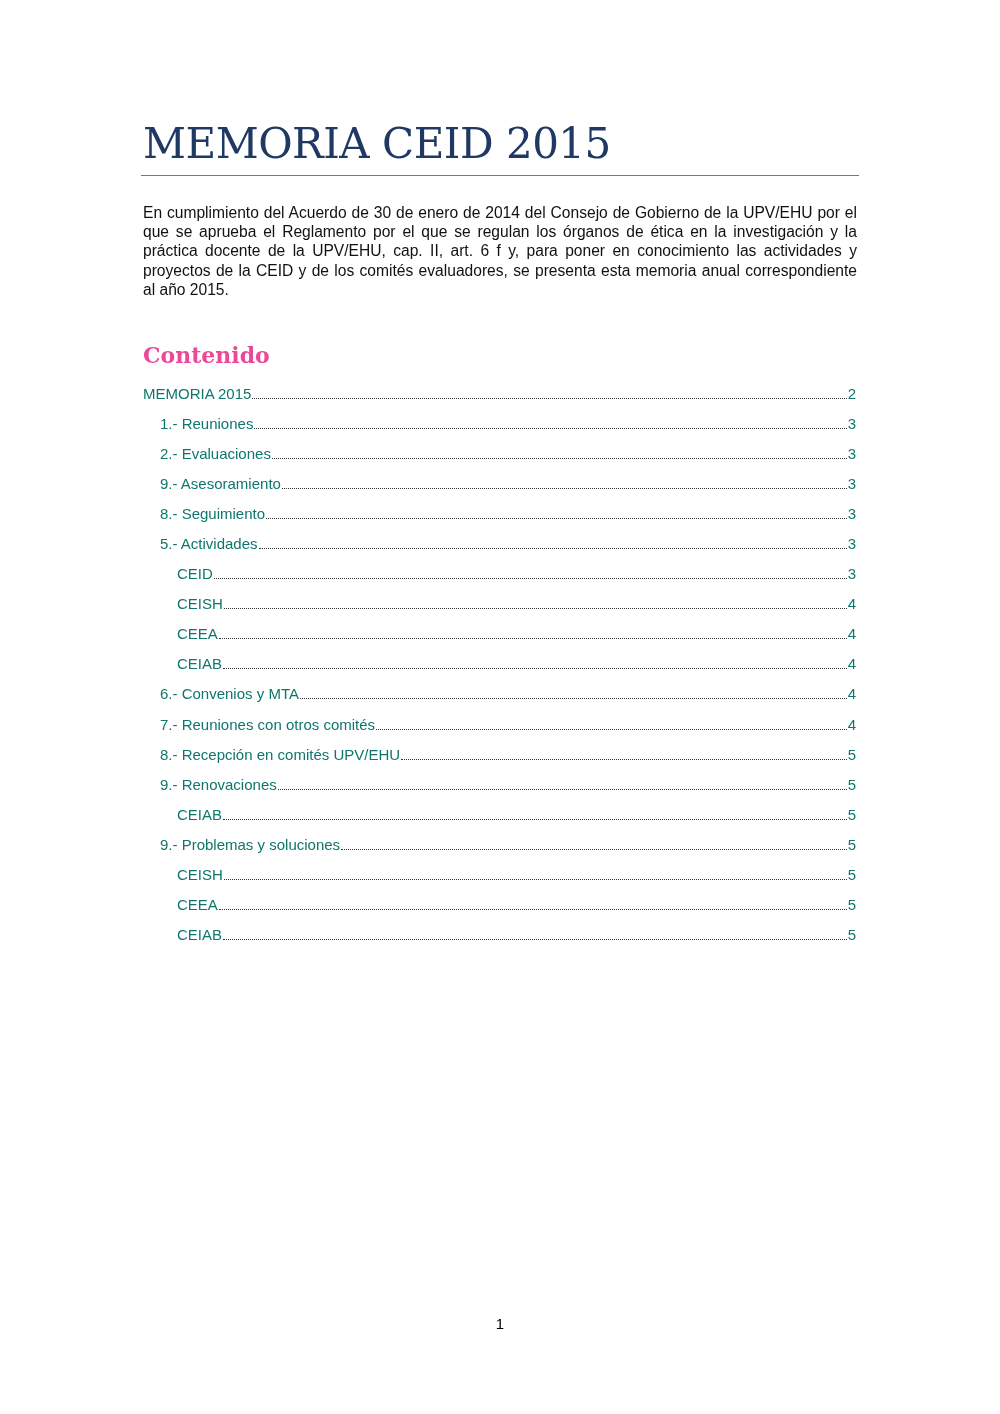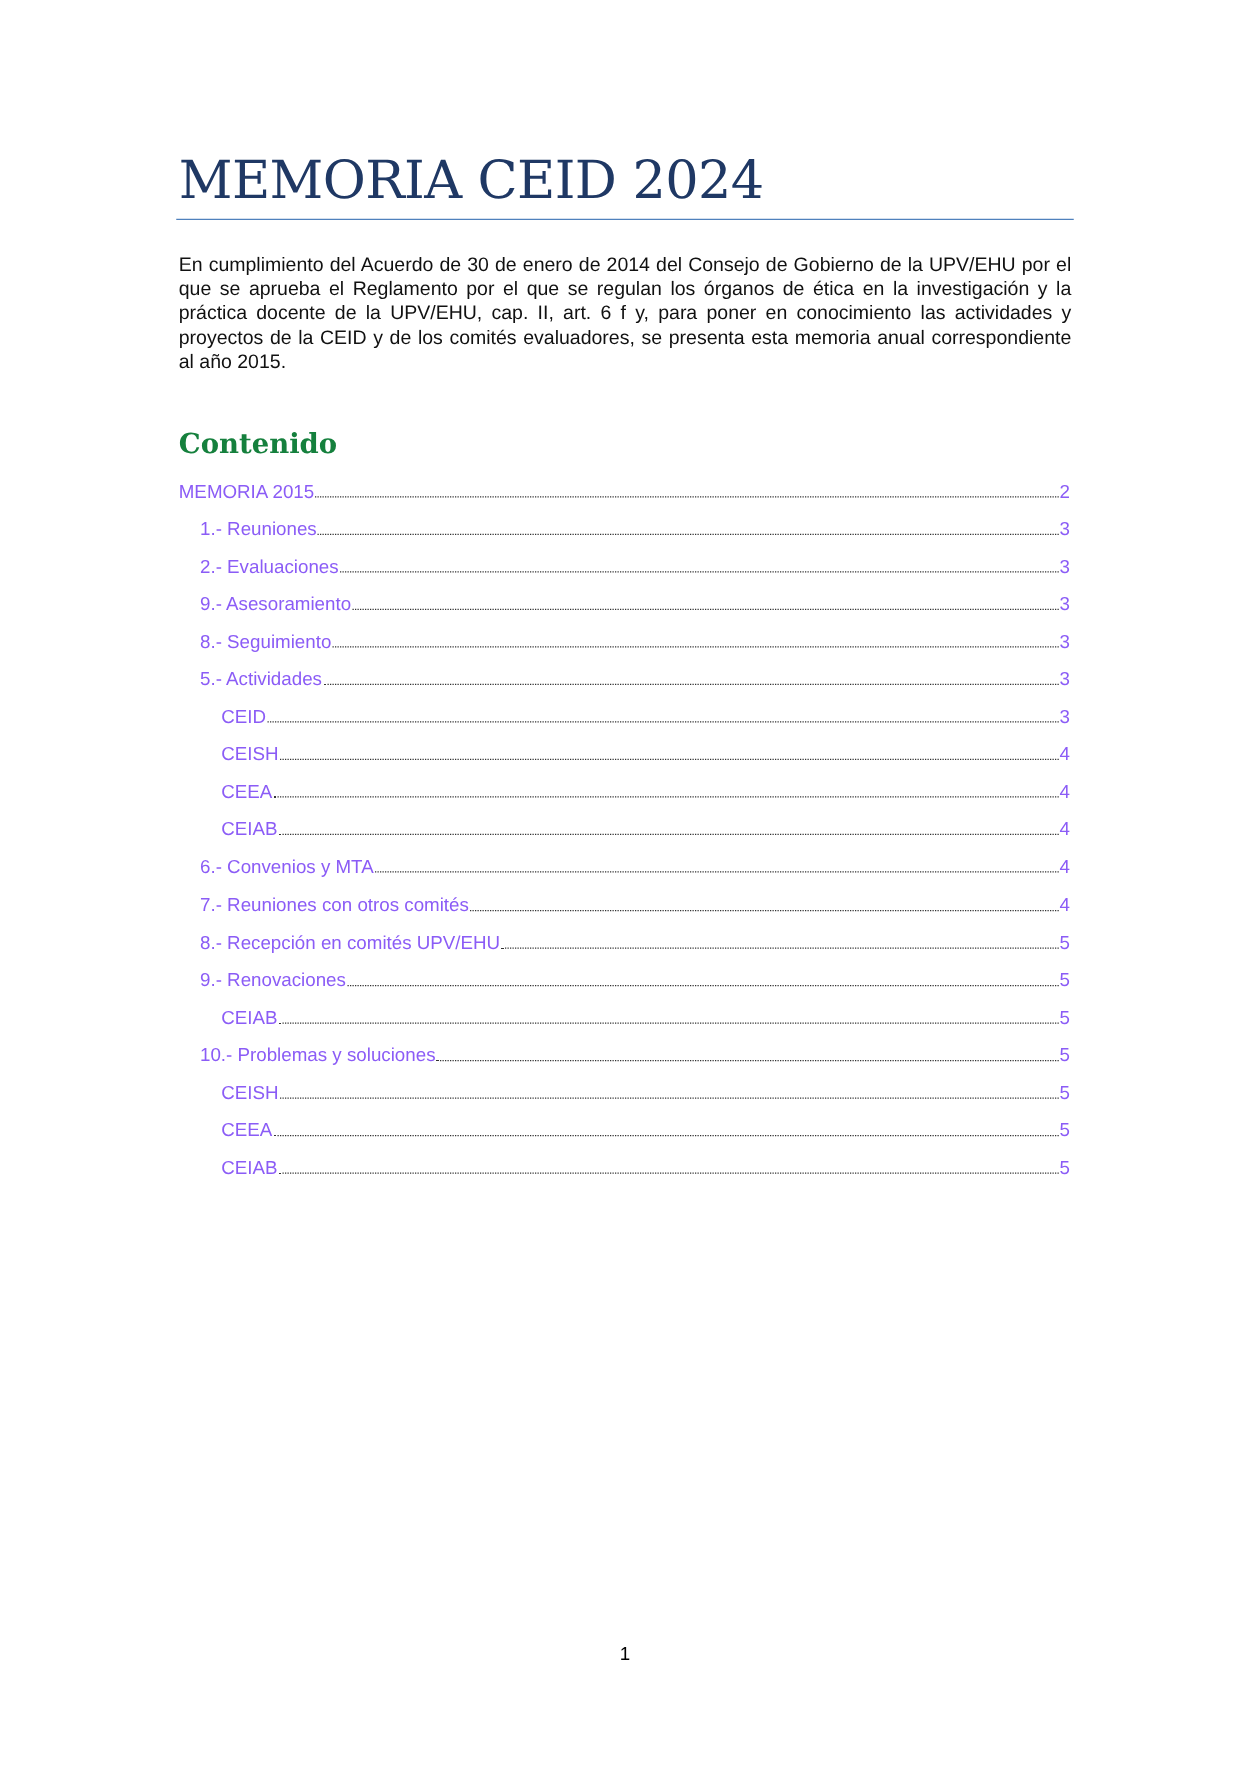--- a/index.html
+++ b/index.html
@@ -7,38 +7,38 @@
            font-family: "Liberation Sans", "DejaVu Sans", sans-serif; color: #000; }
     .title { position: absolute; left: 143px; top: 118px; margin: 0;
              font-family: "DejaVu Serif", "Liberation Serif", serif; font-weight: normal;
              font-size: 42px; letter-spacing: -0.5px; color: #1f3864; line-height: 52px; }
     .title-rule { position: absolute; left: 141px; top: 175px; width: 718px; height: 0;
                   border-top: 1.5px solid #4f81bd; }
     .intro { position: absolute; left: 143px; top: 203px; width: 714px; margin: 0;
              font-size: 15.6px; line-height: 19.2px; text-align: justify; color: #111; }
     .toc-heading { position: absolute; left: 143px; top: 342px; margin: 0;
                    font-family: "DejaVu Serif", "Liberation Serif", serif; font-weight: bold;
-                   font-size: 22px; color: #15803d; text-align: center; }
+                   font-size: 22px; color: #ec4899; text-align: center; }
     .toc { position: absolute; left: 143px; top: 385px; width: 713px; }
     .toc-row { display: flex; align-items: baseline; height: 30.05px; font-size: 15px;
-               color: #8b5cf6; white-space: nowrap; }
+               color: #0f766e; white-space: nowrap; }
     .toc-row .lbl { flex: 0 0 auto; }
     .toc-row .dots { flex: 1 1 auto; overflow: hidden; margin: 0 1px;
                      border-bottom: 1.5px dotted #333; height: 12px; }
     .toc-row .pg { flex: 0 0 auto; }
     .lvl1 { padding-left: 0; }
     .lvl2 { padding-left: 17px; }
     .lvl3 { padding-left: 34px; text-align: right; }
     .page-number { position: absolute; left: 0; width: 1000px; top: 1315px;
                    text-align: center; font-size: 15px; }
   </style>
 </head>
 <body>
 
-<h1 class="title">MEMORIA CEID 2024</h1>
+<h1 class="title">MEMORIA CEID 2015</h1>
 <div class="title-rule"></div>
 <p class="intro">En cumplimiento del Acuerdo de 30 de enero de 2014 del Consejo de Gobierno de la UPV/EHU por el que se aprueba el Reglamento por el que se regulan los órganos de ética en la investigación y la práctica docente de la UPV/EHU, cap.  II, art. 6 f y, para poner en conocimiento las actividades y proyectos de la CEID y de los comités evaluadores, se presenta esta memoria anual correspondiente al año 2015.</p>
 <h2 class="toc-heading">Contenido</h2>
 <div class="toc" id="toc">
     <div class="toc-row lvl1">
       <span class="lbl">MEMORIA 2015</span>
       <span class="dots"></span>
       <span class="pg">2</span>
     </div>
     <div class="toc-row lvl2">
@@ -105,21 +105,21 @@
       <span class="lbl">9.- Renovaciones</span>
       <span class="dots"></span>
       <span class="pg">5</span>
     </div>
     <div class="toc-row lvl3">
       <span class="lbl">CEIAB</span>
       <span class="dots"></span>
       <span class="pg">5</span>
     </div>
     <div class="toc-row lvl2">
-      <span class="lbl">10.- Problemas y soluciones</span>
+      <span class="lbl">9.- Problemas y soluciones</span>
       <span class="dots"></span>
       <span class="pg">5</span>
     </div>
     <div class="toc-row lvl3">
       <span class="lbl">CEISH</span>
       <span class="dots"></span>
       <span class="pg">5</span>
     </div>
     <div class="toc-row lvl3">
       <span class="lbl">CEEA</span>

